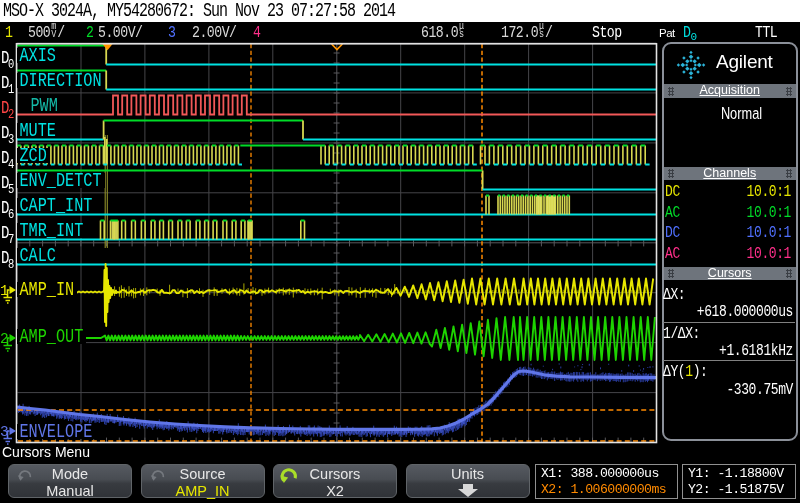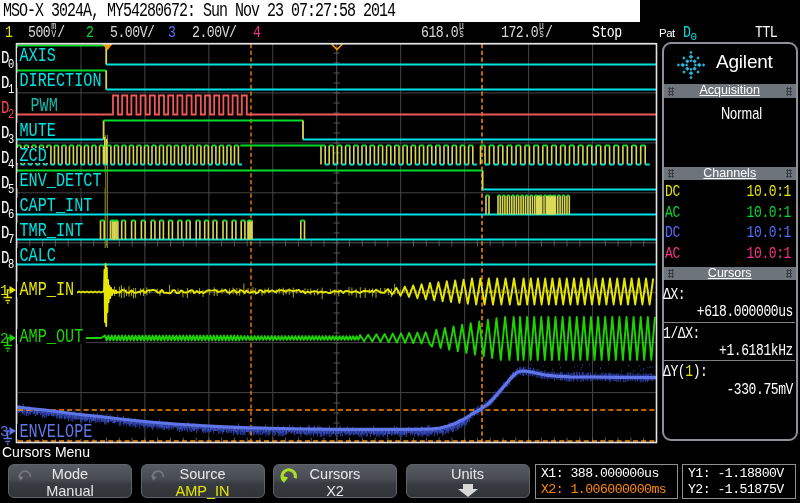--- a/index.html
+++ b/index.html
@@ -29,29 +29,29 @@
 .key .l1 { margin-top:1px; }
 .key .l2 { margin-top:1px; }
 .ibox { position:absolute; top:463.5px; height:35.5px; background:#000;
   border:1px solid #909090; font-family:"Liberation Mono",monospace;
   font-size:13.2px; letter-spacing:-0.55px; color:#fff; padding:1px 0 0 5px; line-height:16.5px; }
 .tiny { display:inline-block; vertical-align:top; line-height:6px; font-size:8.5px;
   letter-spacing:0; width:7px; text-align:center; }
 </style></head><body>
 <div id="root">
 
-  <div class="abs" style="left:0;top:0;width:640px;height:21.5px;background:#fff">
+  <div class="abs" style="left:0;top:0;width:800px;height:21.5px;background:#fff">
     <div class="abs mono" style="left:3px;top:3px;color:#000;font-size:15px;letter-spacing:-1.0px"><span class="sy">MSO-X 3024A, MY54280672: Sun Nov 23 07:27:58 2014</span></div>
   </div>
 
   <div class="abs mono" style="left:0;top:22px;width:800px;height:20.5px;background:#000;font-size:13.2px;letter-spacing:-0.5px">
     <span class="abs" style="left:5px;top:3px;color:#e6e600"><span class="sy">1</span></span>
     <span class="abs" style="left:28px;top:3px;color:#d9d9d9"><span class="sy">500<span class="tiny">m<br>V</span>/</span></span>
     <span class="abs" style="left:86px;top:3px;color:#00dc28"><span class="sy">2</span></span>
-    <span class="abs" style="left:110px;top:3px;color:#d9d9d9"><span class="sy">5.00V/</span></span>
+    <span class="abs" style="left:98px;top:3px;color:#d9d9d9"><span class="sy">5.00V/</span></span>
     <span class="abs" style="left:168px;top:3px;color:#5070ff"><span class="sy">3</span></span>
     <span class="abs" style="left:192px;top:3px;color:#d9d9d9"><span class="sy">2.00V/</span></span>
     <span class="abs" style="left:253px;top:3px;color:#ff2f8a"><span class="sy">4</span></span>
     <span class="abs" style="left:421px;top:3px;color:#d9d9d9"><span class="sy">618.0<span class="tiny">μ<br>s</span></span></span>
     <span class="abs" style="left:501px;top:3px;color:#d9d9d9"><span class="sy">172.0<span class="tiny">μ<br>s</span>/</span></span>
     <span class="abs" style="left:592px;top:3px;color:#fff"><span class="sy">Stop</span></span>
     <span class="abs" style="left:659px;top:5px;color:#fff;font-size:11.5px;font-family:'Liberation Sans'">Pat</span>
     <span class="abs" style="left:683px;top:3px;color:#00e2e2"><span class="sy">D</span><sub style="font-size:11px;vertical-align:-4px">0</sub></span>
     <span class="abs" style="left:755px;top:3px;color:#fff"><span class="sy">TTL</span></span>
   </div>

